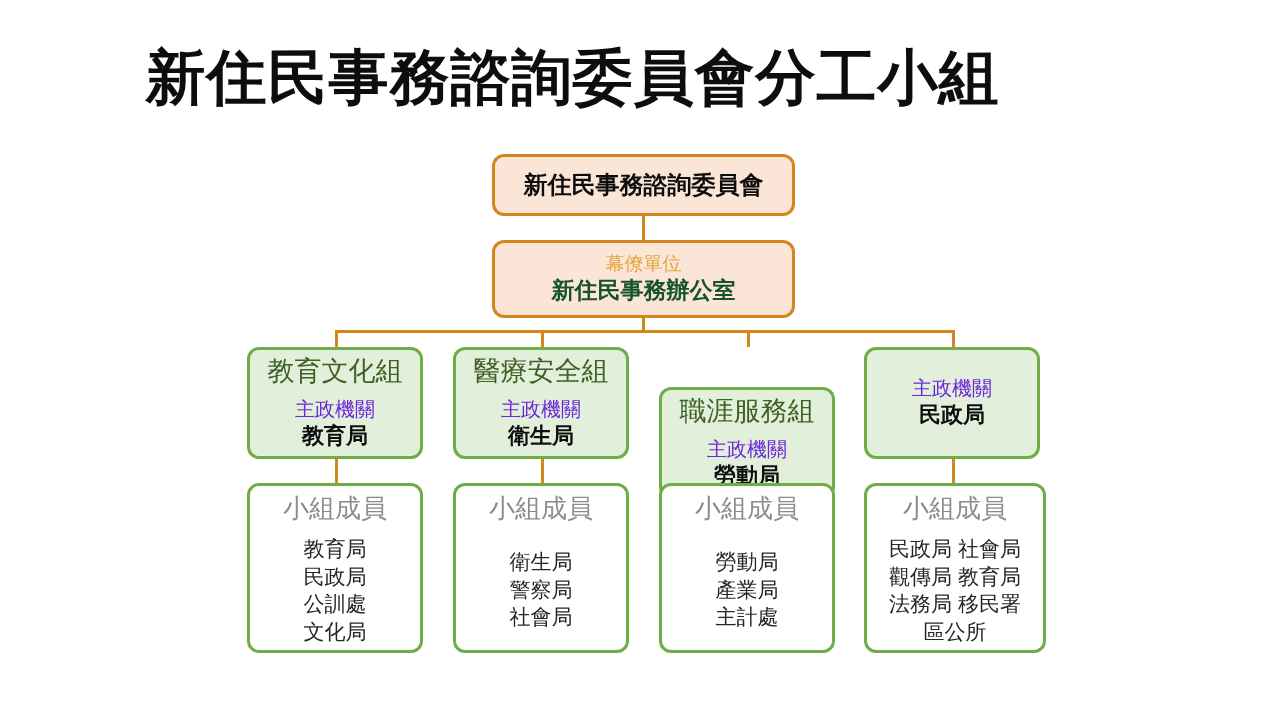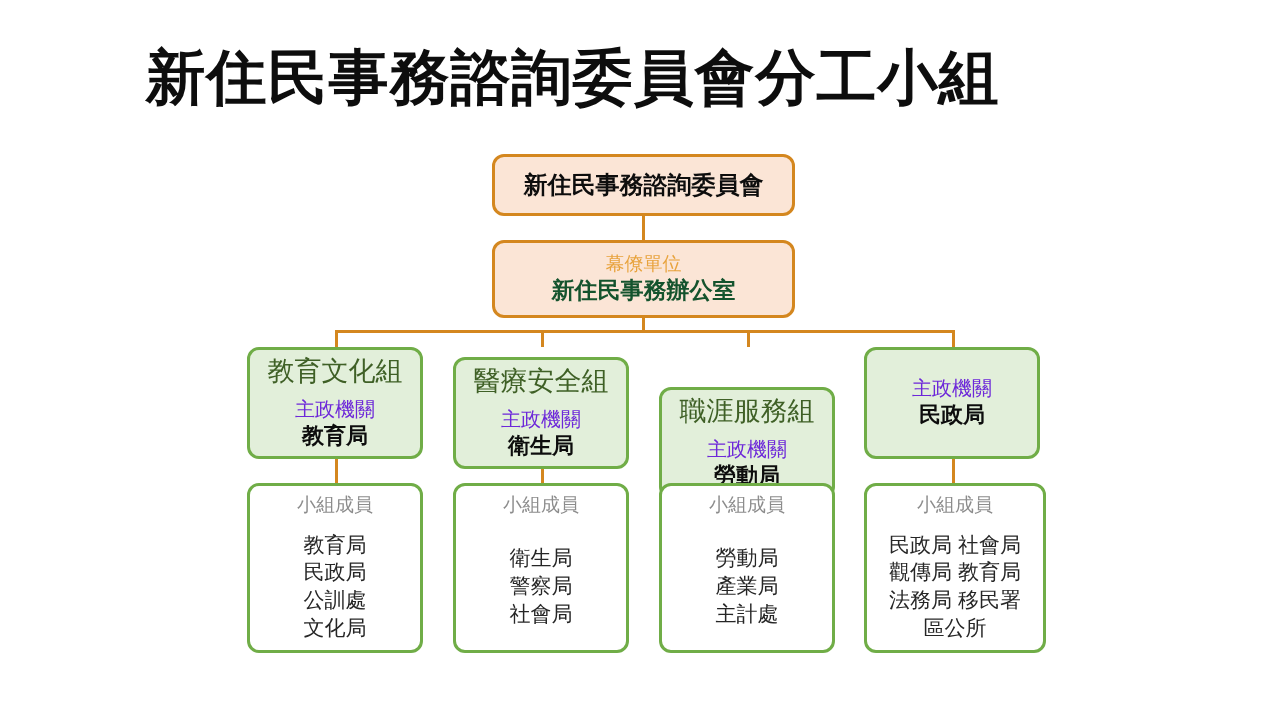--- a/index.html
+++ b/index.html
@@ -131,21 +131,21 @@
   
   .node.members {
     background: #ffffff;
     border: 3px solid #70ad47;
     width: 176px;
     top: 483px;
     padding: 0;
     justify-content: flex-start;
   }
   .members-header {
-    font-size: 19px;
+    font-size: 26px;
     color: #8c8c8c;
     text-align: center;
     line-height: 1.0;
     padding: 9px 0 8px;
   }
   .members-divider {
     height: 2px;
     background: #9a9a9a;
     margin: 0 6px;
   }
@@ -205,21 +205,21 @@
 
 <div class="node group" style="left:247px;">
   <div class="group-header">教育文化組</div>
   <div class="group-divider"></div>
   <div class="group-body">
     <div class="node-sub">主政機關</div>
     <div class="node-main">教育局</div>
   </div>
 </div>
 
-<div class="node group" style="left:453px;margin-top:10px;">
+<div class="node group" style="left:453px;">
   <div class="group-header">醫療安全組</div>
   <div class="group-divider"></div>
   <div class="group-body">
     <div class="node-sub">主政機關</div>
     <div class="node-main">衛生局</div>
   </div>
 </div>
 
 <div class="node group" style="left:659px;margin-top:40px;">
   <div class="group-header">職涯服務組</div>

